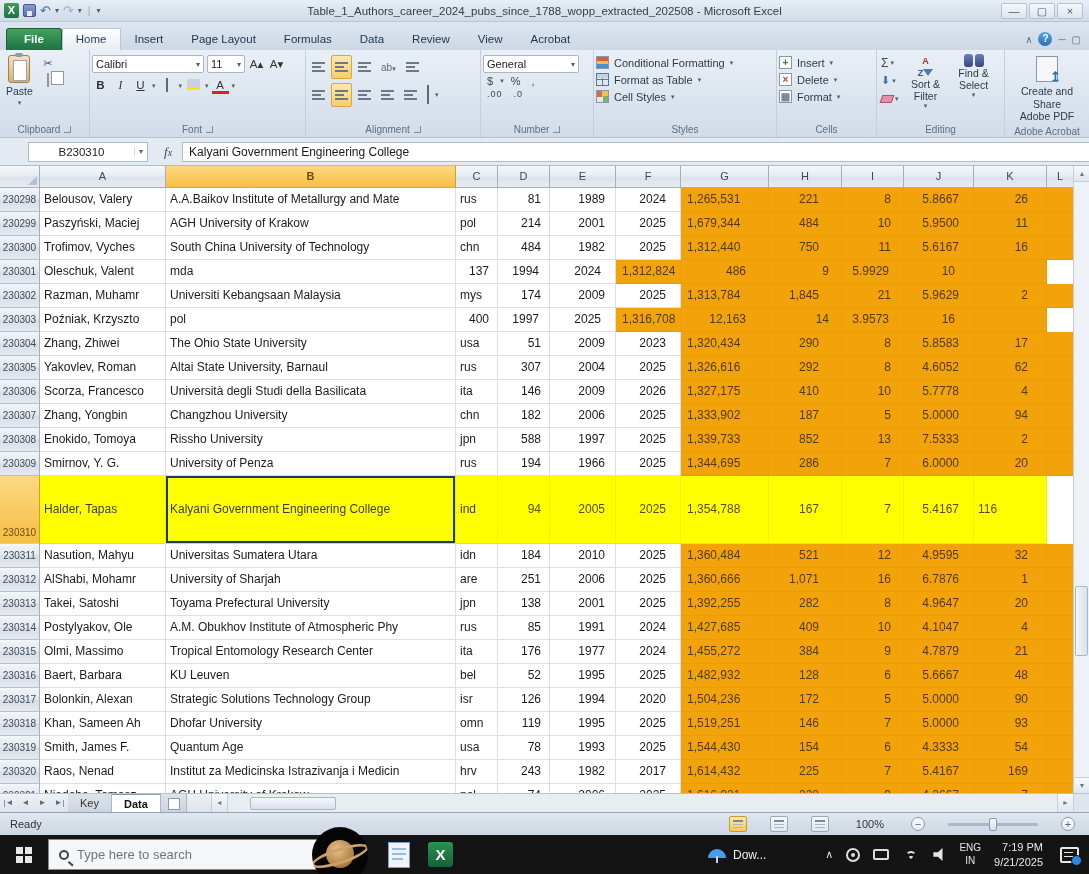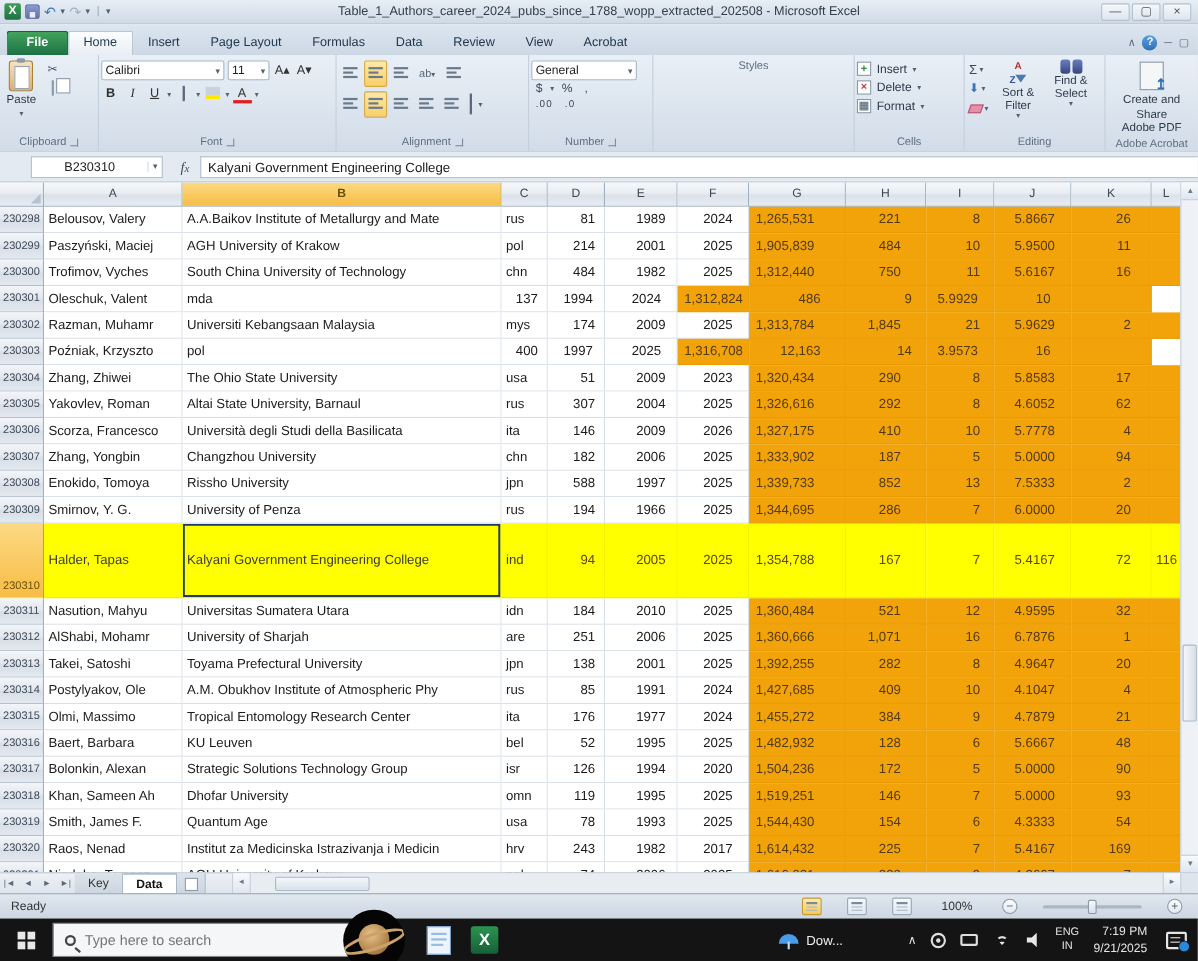--- a/index.html
+++ b/index.html
@@ -377,20 +377,39 @@
           <span class="decs">.0</span>
         </div>
       </div>
       <div class="rg-label">
           <span>Number</span>
           <span class="launcher"></span>
         </div>
     </div>
 
     <div class="rgroup" style="width:183px">
+      <div class="rg-body">
+        <div class="stylecol">
+          <div class="srow">
+              <span class="cf-ico"></span>
+              <span>Conditional Formatting</span>
+              <span class="caret-s">▾</span>
+            </div>
+          <div class="srow">
+              <span class="tbl-ico"></span>
+              <span>Format as Table</span>
+              <span class="caret-s">▾</span>
+            </div>
+          <div class="srow">
+              <span class="cs-ico"></span>
+              <span>Cell Styles</span>
+              <span class="caret-s">▾</span>
+            </div>
+        </div>
+      </div>
       <div class="rg-label">
           <span>Styles</span>
         </div>
     </div>
 
     <div class="rgroup" style="width:100px">
       <div class="rg-body">
         <div class="stylecol">
           <div class="srow">
               <span class="ins-ico">+</span>
@@ -502,21 +521,21 @@
             <div class="cell c11 or"></div>
           </div>
           <div class="grow">
             <div class="cell rh">230299</div>
             <div class="cell c0">Paszyński, Maciej</div>
             <div class="cell c1">AGH University of Krakow</div>
             <div class="cell c2">pol</div>
             <div class="cell c3 num">214</div>
             <div class="cell c4 num">2001</div>
             <div class="cell c5 num">2025</div>
-            <div class="cell c6 or">1,905,839</div>
+            <div class="cell c6 or">1,679,344</div>
             <div class="cell c7 num or">484</div>
             <div class="cell c8 num or">10</div>
             <div class="cell c9 num or">5.9500</div>
             <div class="cell c10 num or">11</div>
             <div class="cell c11 or"></div>
           </div>
           <div class="grow">
             <div class="cell rh">230300</div>
             <div class="cell c0">Trofimov, Vyches</div>
             <div class="cell c1">South China University of Technology</div>
@@ -669,21 +688,20 @@
             <div class="cell c0">Halder, Tapas</div>
             <div class="cell c1 active-cell">Kalyani Government Engineering College</div>
             <div class="cell c2">ind</div>
             <div class="cell c3 num">94</div>
             <div class="cell c4 num">2005</div>
             <div class="cell c5 num">2025</div>
             <div class="cell c6 or">1,354,788</div>
             <div class="cell c7 num or">167</div>
             <div class="cell c8 num or">7</div>
             <div class="cell c9 num or">5.4167</div>
-            <div class="cell c10 num or">72</div>
             <div class="cell c11 or">116</div>
           </div>
           <div class="grow">
             <div class="cell rh">230311</div>
             <div class="cell c0">Nasution, Mahyu</div>
             <div class="cell c1">Universitas Sumatera Utara</div>
             <div class="cell c2">idn</div>
             <div class="cell c3 num">184</div>
             <div class="cell c4 num">2010</div>
             <div class="cell c5 num">2025</div>

